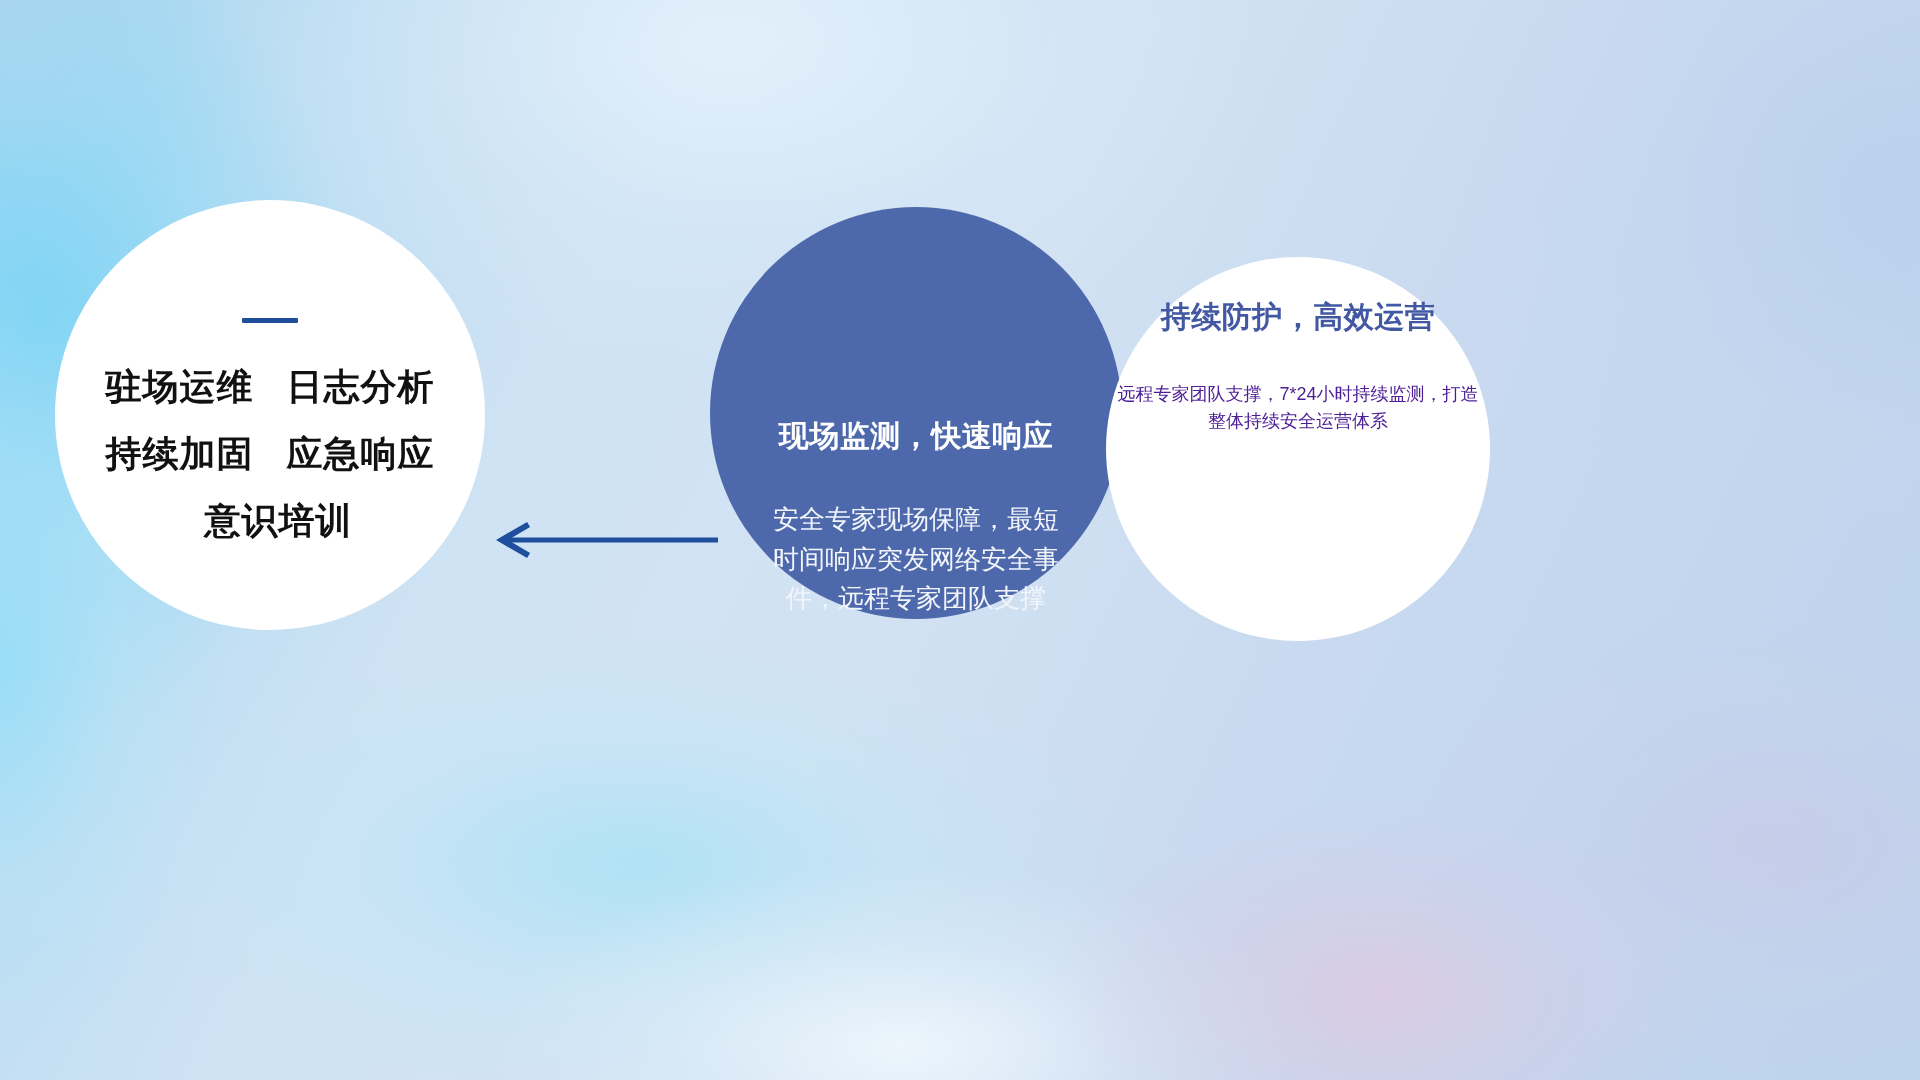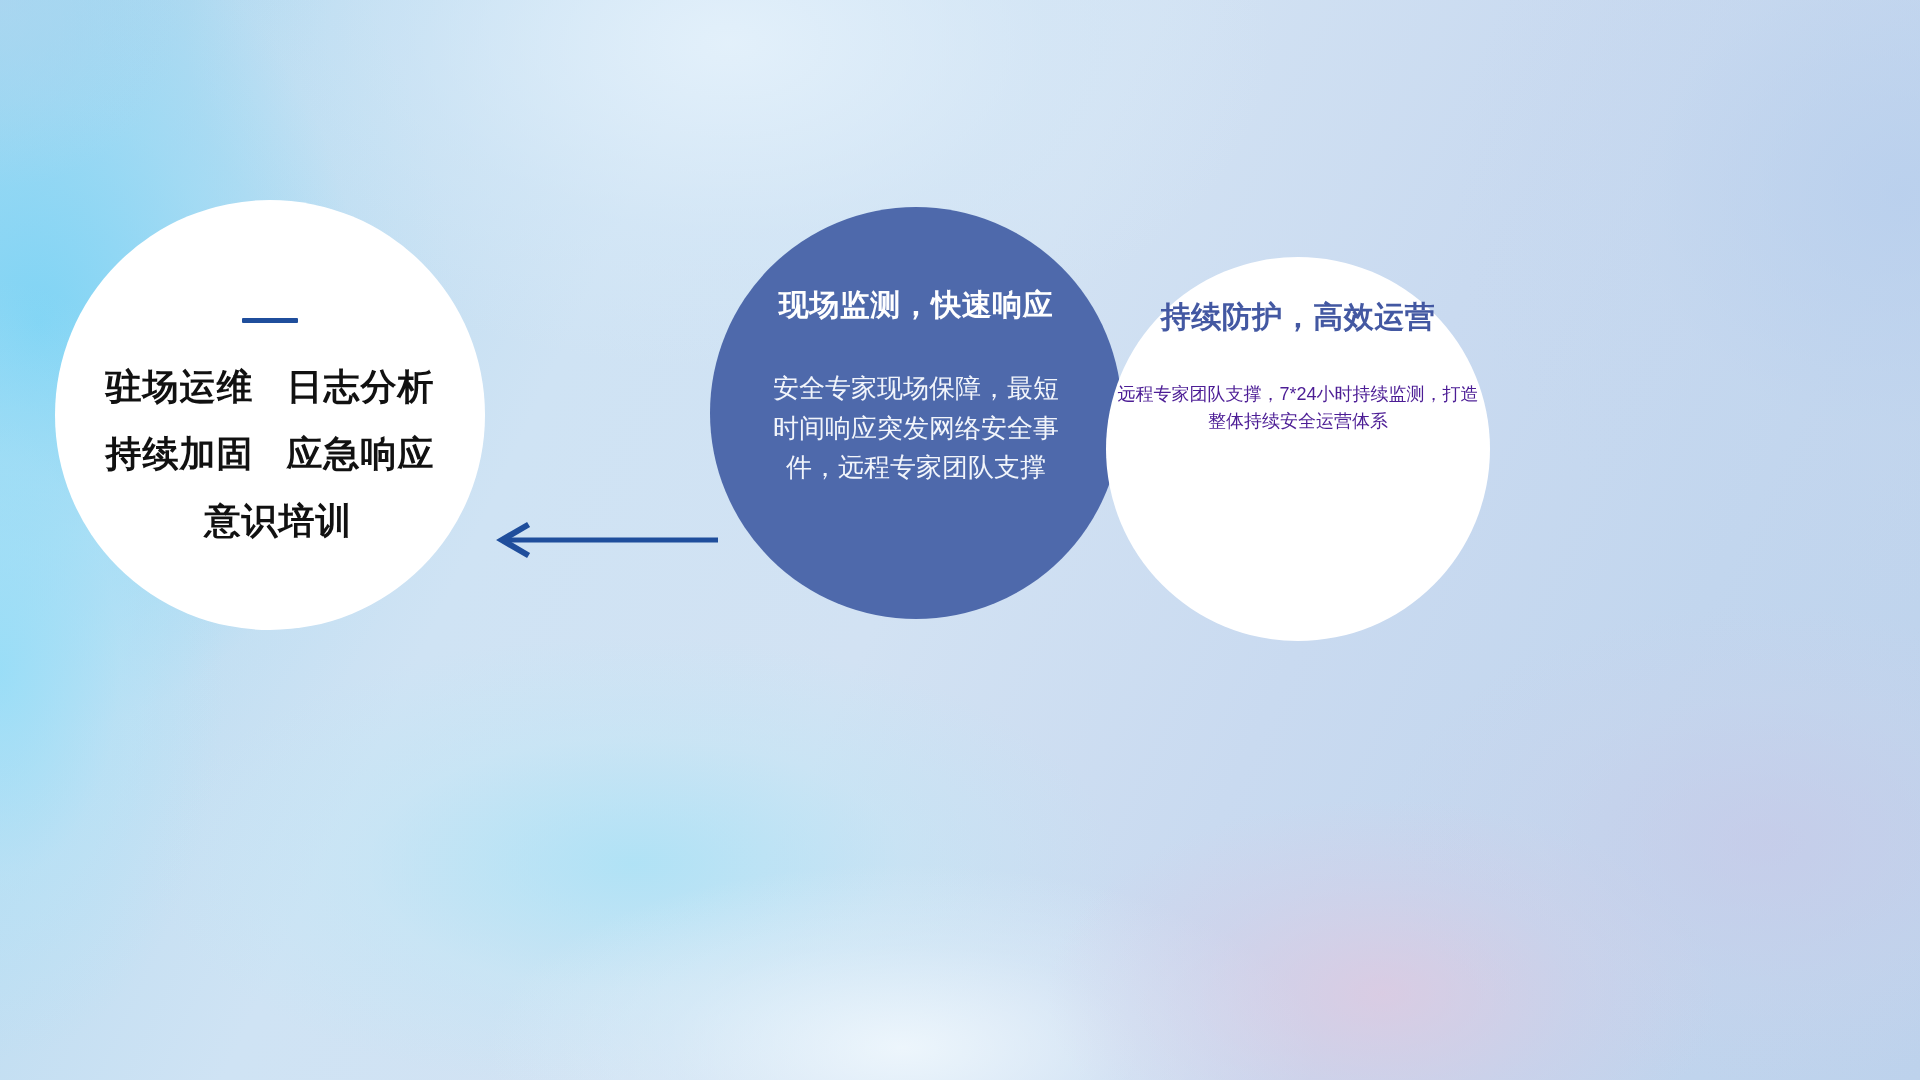--- a/index.html
+++ b/index.html
@@ -162,20 +162,21 @@
     left: 710px;
     top: 207px;
     width: 412px;
     height: 412px;
     display: flex;
     flex-direction: column;
     align-items: center;
     padding-top: 78px;
     box-sizing: border-box;
     z-index: 3;
+    justify-content: flex-end;
   }
 
   #middle-heading {
     color: #ffffff;
     font-size: 30px;
     font-weight: bold;
     letter-spacing: 0.5px;
     white-space: nowrap;
     margin-bottom: 43px;
   }

